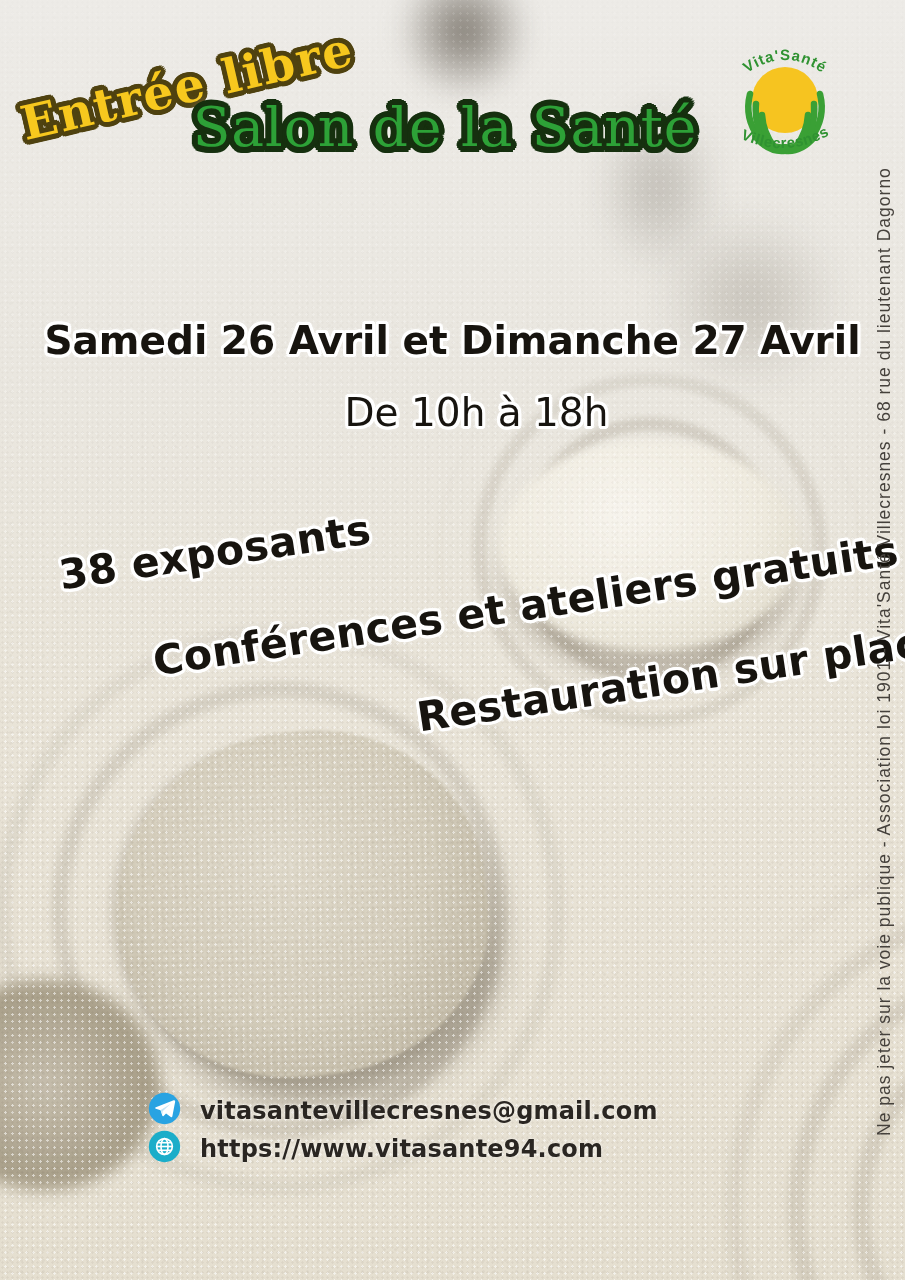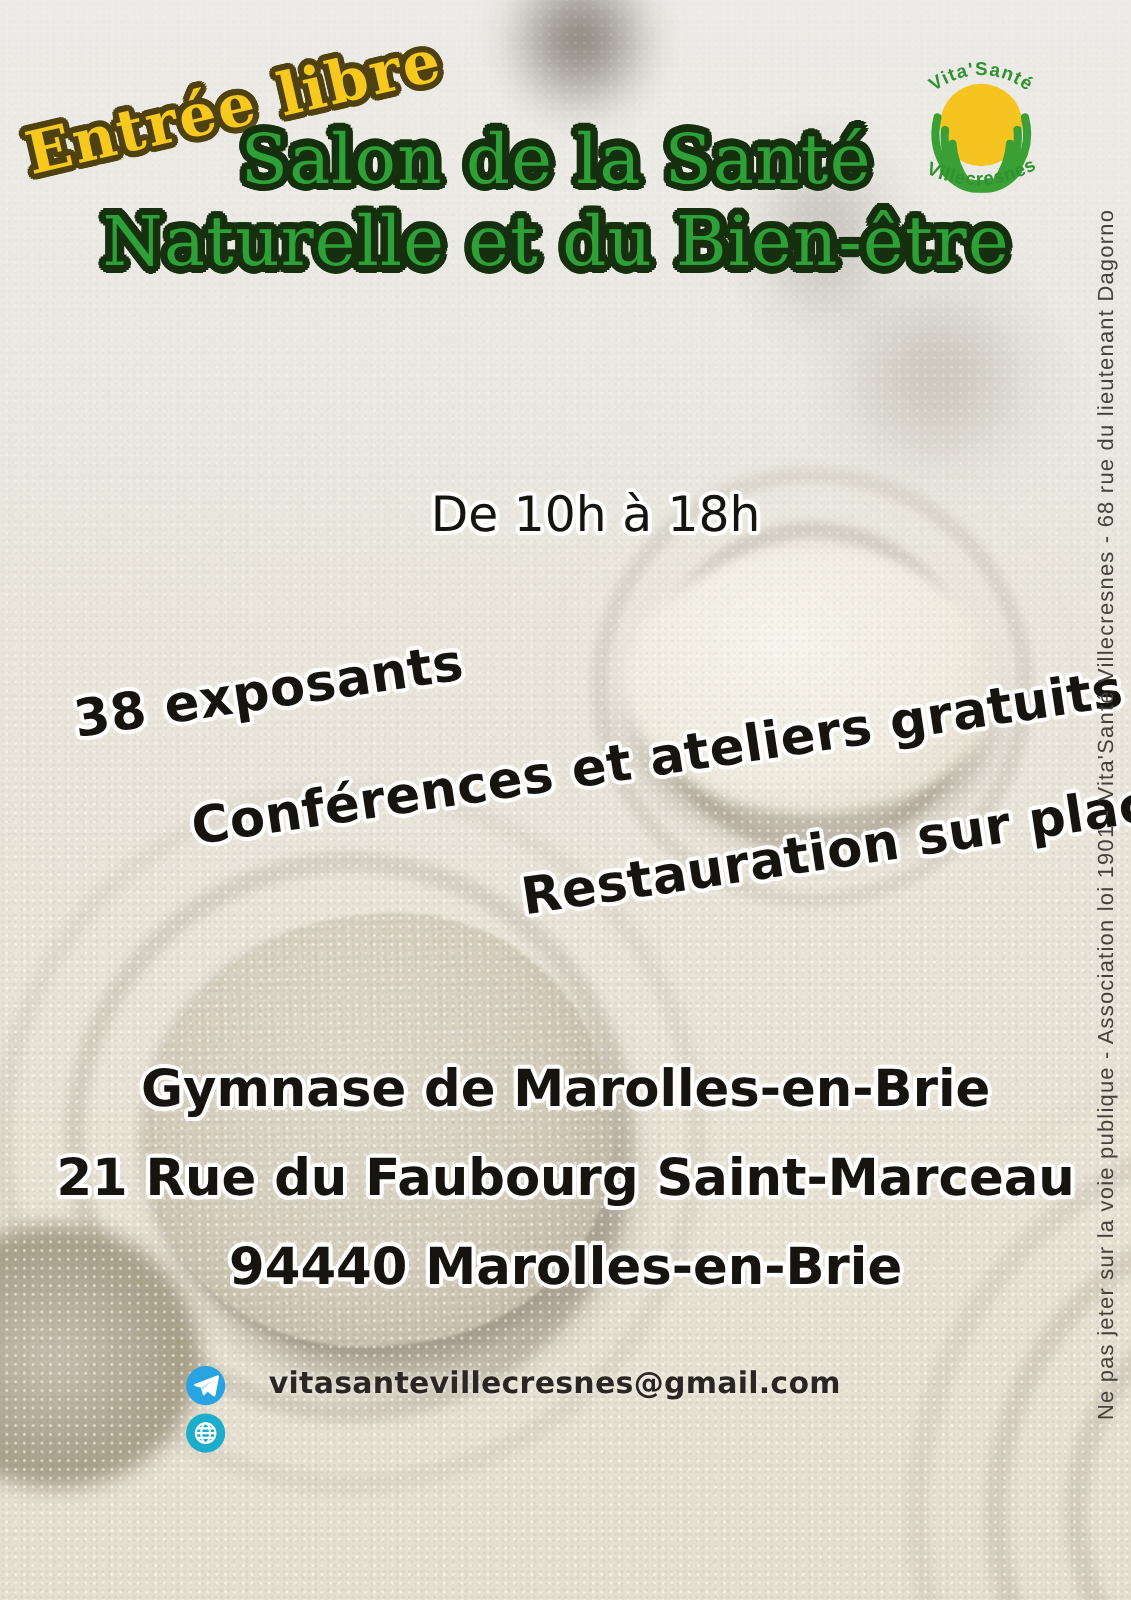--- a/index.html
+++ b/index.html
@@ -82,21 +82,21 @@
   .title{left:0;top:94px;width:890px;text-align:center;font-family:"DejaVu Serif",serif;
     font-weight:normal;font-size:55px;line-height:66px;letter-spacing:1px;white-space:nowrap;}
   .dates{left:0;top:318px;width:905px;text-align:center;font-weight:bold;font-size:39px;white-space:nowrap;}
   .hours{left:0;top:390px;width:905px;text-align:center;font-weight:normal;font-size:39px;white-space:nowrap;padding-left:24px;}
   .feature{font-weight:bold;font-size:41px;white-space:nowrap;transform-origin:0 0;letter-spacing:.5px;}
   .f1{left:56px;top:552px;transform:rotate(-8.5deg);}
   .f2{left:150px;top:638px;transform:rotate(-8.5deg);}
   .f3{left:414px;top:694px;transform:rotate(-8.5deg);}
   .venue{left:0;top:836px;width:905px;text-align:center;font-weight:bold;font-size:41px;line-height:71px;white-space:nowrap;}
   .contacts{left:148px;top:1092px;}
-  .contact-row{display:flex;align-items:flex-start;gap:34px;margin-bottom:5px;height:33px;}
+  .contact-row{display:flex;align-items:flex-end;gap:19px;margin-bottom:5px;height:33px;}
   .contact-text{font-size:24px;font-weight:bold;color:#2a2622;letter-spacing:.2px;
     text-shadow:0 0 4px rgba(255,255,255,.75);white-space:nowrap;}
   .sidebar{right:10px;top:156px;height:992px;writing-mode:vertical-rl;transform:rotate(180deg);
     font-family:"Liberation Sans",sans-serif;font-size:17.5px;color:#45413c;letter-spacing:1px;
     white-space:nowrap;text-align:center;}
   .logo{left:726px;top:22px;}
   .icon-svg{display:block;}
 </style>
 </head>
 <body>
@@ -111,21 +111,20 @@
   <div class="layer ripples ripple-c"></div>
   <div class="layer stone stone-white"></div>
   <div class="layer stone stone-big"></div>
   <div class="layer stone stone-corner"></div>
   <div class="layer grain"></div>
 
   <div class="layer badge ol-yellow">Entrée libre</div>
 
   <div class="layer title">
     <div class="ol-green">Salon de la Santé</div>
-    <div class="ol-green">Naturelle et du Bien-être</div>
   </div>
 
   <svg class="layer logo icon-svg" width="118" height="142" viewBox="0 0 118 142">
     <defs>
       <path id="arcTop" d="M 10 60 Q 59 16 108 60" fill="none"></path>
       <path id="arcBottom" d="M 6 112 Q 59 142 112 108" fill="none"></path>
     </defs>
     <circle cx="59" cy="78" r="33" fill="#f6c420"></circle>
     <g stroke="#3aa035" fill="none" stroke-linecap="round">
       <path d="M 33 116 Q 18 96 24 72" stroke-width="6.5"></path>
@@ -138,31 +137,27 @@
       <path d="M 87 114 Q 74 129 59 127" stroke-width="10"></path>
     </g>
     <text font-family="Liberation Sans, sans-serif" font-size="15" font-weight="bold" fill="#2f9231" letter-spacing="1">
       <textPath href="#arcTop" startOffset="50%" text-anchor="middle">Vita'Santé</textPath>
     </text>
     <text font-family="Liberation Sans, sans-serif" font-size="15" font-weight="bold" fill="#2f9231" letter-spacing="0.5">
       <textPath href="#arcBottom" startOffset="50%" text-anchor="middle">Villecresnes</textPath>
     </text>
   </svg>
 
+  <div class="layer dates ol-white">Samedi 26 Avril et Dimanche 27 Avril</div>
   <div class="layer hours ol-white">De 10h à 18h</div>
 
   <div class="layer feature f1 ol-white">38 exposants</div>
   <div class="layer feature f2 ol-white">Conférences et ateliers gratuits</div>
   <div class="layer feature f3 ol-white">Restauration sur place</div>
 
-  <div class="layer venue">
-    <div class="ol-white">Gymnase de Marolles-en-Brie</div>
-    <div class="ol-white">21 Rue du Faubourg Saint-Marceau</div>
-    <div class="ol-white">94440 Marolles-en-Brie</div>
-  </div>
 
   <div class="layer contacts">
     <div class="contact-row">
       <svg class="icon-svg" width="33" height="33" viewBox="0 0 32 32">
         <circle cx="16" cy="16" r="15.2" fill="#29a3e2"></circle>
         <path fill="#ffffff" d="M24.9 8.1 7.6 14.8c-.83.32-.78 1.2.07 1.46l4.5 1.37 1.64 5.26c.2.64.83.8 1.3.33l2.4-2.4 4.6 3.4c.57.42 1.33.12 1.47-.57l2.75-14.2c.17-.88-.68-1.63-1.43-1.35z"></path>
         <path fill="#c5e4f5" d="M12.3 17.5l9.8-6.1-7.9 7.3-.35 3.2z"></path>
       </svg>
       <span class="contact-text">vitasantevillecresnes@gmail.com</span>
     </div>
@@ -170,18 +165,19 @@
       <svg class="icon-svg" width="33" height="33" viewBox="0 0 32 32">
         <circle cx="16" cy="16" r="15.2" fill="#1badc9"></circle>
         <g stroke="#ffffff" stroke-width="1.6" fill="none">
           <circle cx="16" cy="16" r="7.6"></circle>
           <ellipse cx="16" cy="16" rx="3.4" ry="7.6"></ellipse>
           <path d="M8.4 16h15.2"></path>
           <path d="M9.8 12.3h12.4"></path>
           <path d="M9.8 19.7h12.4"></path>
         </g>
       </svg>
+      <span class="contact-text">https://www.vitasante94.com</span>
     </div>
   </div>
 
   <div class="layer sidebar">Ne pas jeter sur la voie publique - Association loi 1901 - Vita'Santé Villecresnes - 68 rue du lieutenant Dagorno</div>
 
 </div>
 
 </body></html>

